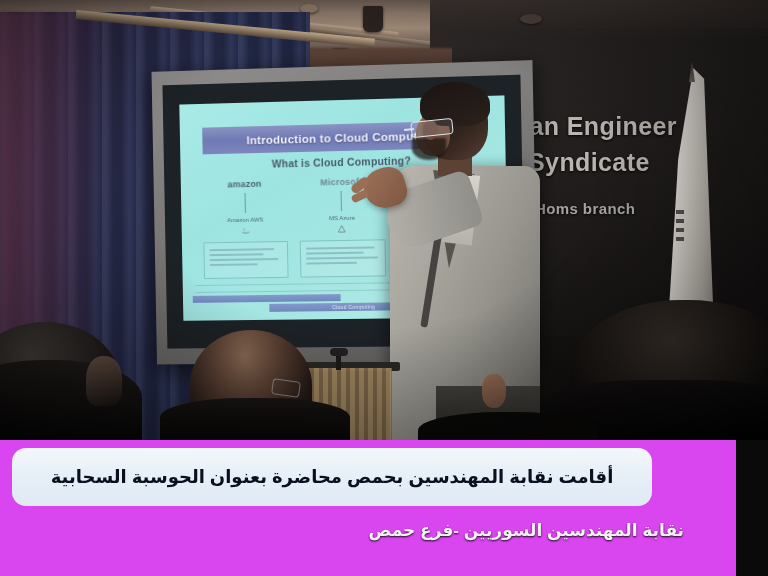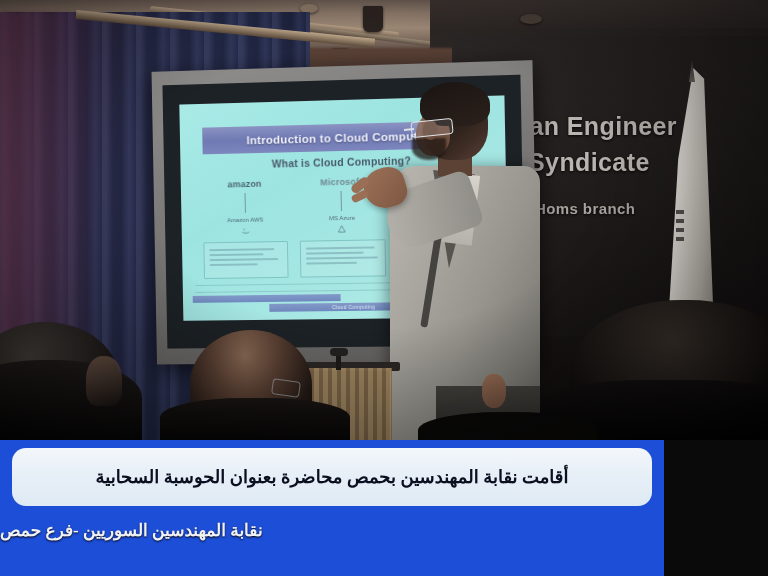--- a/index.html
+++ b/index.html
@@ -173,32 +173,32 @@
   .podium-top{position:absolute;left:288px;top:362px;width:112px;height:9px;
     background:#2b2724;border-radius:2px;}
   .mic{position:absolute;left:336px;top:352px;width:5px;height:18px;background:#1d1a18;}
   .mic-h{position:absolute;left:330px;top:348px;width:18px;height:8px;background:#232020;
     border-radius:4px;}
 
   .vignette{position:absolute;left:0;top:0;width:768px;height:440px;pointer-events:none;
     background:radial-gradient(ellipse at 48% 42%,rgba(0,0,0,0) 40%,rgba(0,0,0,.42) 85%,rgba(0,0,0,.72) 100%);}
 
   
-  .caption-strip{position:absolute;left:0;top:440px;width:664px;height:136px;background:#1d4ed8;font-family:Liberation Serif, serif;}
+  .caption-strip{position:absolute;left:0;top:440px;width:736px;height:136px;background:#d946ef;}
   .cap-box{position:absolute;left:12px;top:8px;width:640px;height:58px;border-radius:14px;
     background:linear-gradient(180deg,#f3f7fb 0%,#e7eff7 45%,#dfeaf4 100%);
     box-shadow:0 2px 6px rgba(255,255,255,.08) inset;
     display:flex;flex-direction:column;align-items:center;justify-content:center;gap:1px;}
   .cap-l1{direction:rtl;color:#0b1020;font-size:18px;font-weight:700;line-height:1.15;
     white-space:nowrap;}
   .cap-l2{direction:rtl;color:#d81427;font-size:16.5px;font-weight:700;line-height:1.15;
     white-space:nowrap;}
-  .cap-l3{position:absolute;left:0;top:80px;width:660px;text-align:left;direction:rtl;
+  .cap-l3{position:absolute;left:0;top:80px;width:660px;text-align:right;direction:rtl;
     color:#f2f2f2;font-size:17px;font-weight:700;letter-spacing:.2px;
-    text-shadow:0 1px 2px rgba(0,0,0,.9);}
+    text-shadow:0 1px 2px rgba(0,0,0,.9);padding-left:24px;}
 </style>
 </head>
 <body>
 
 <div id="stage">
 
   <div class="photo">
 
     <div class="ceiling"></div>
     <div class="ceiling-dark"></div>

